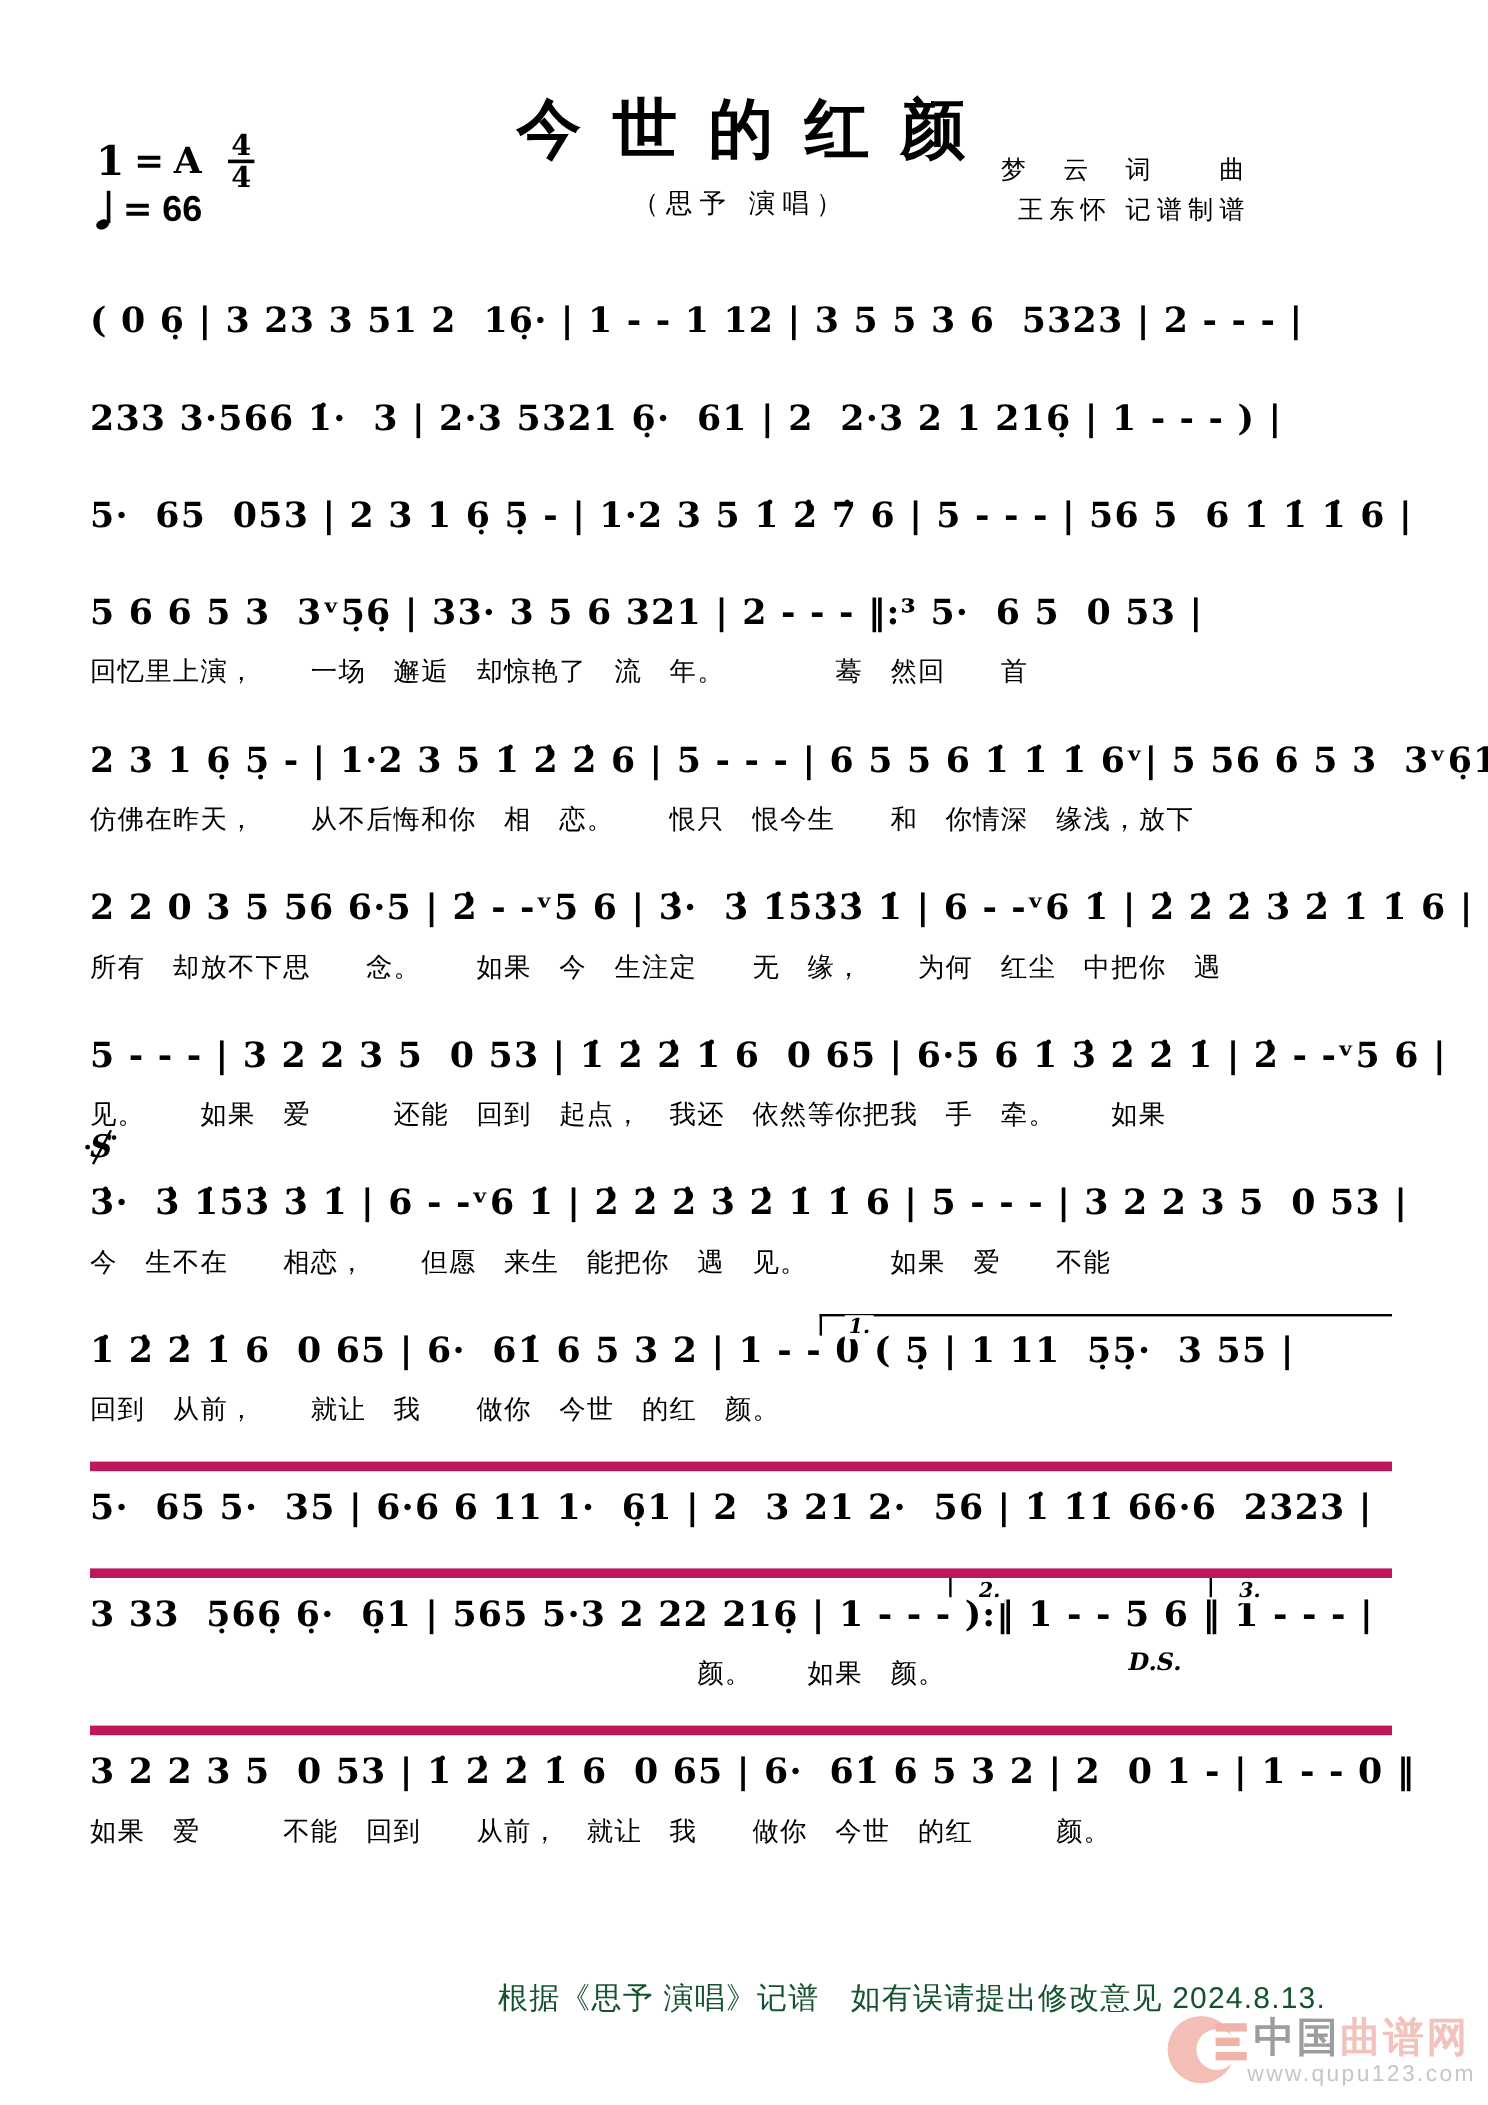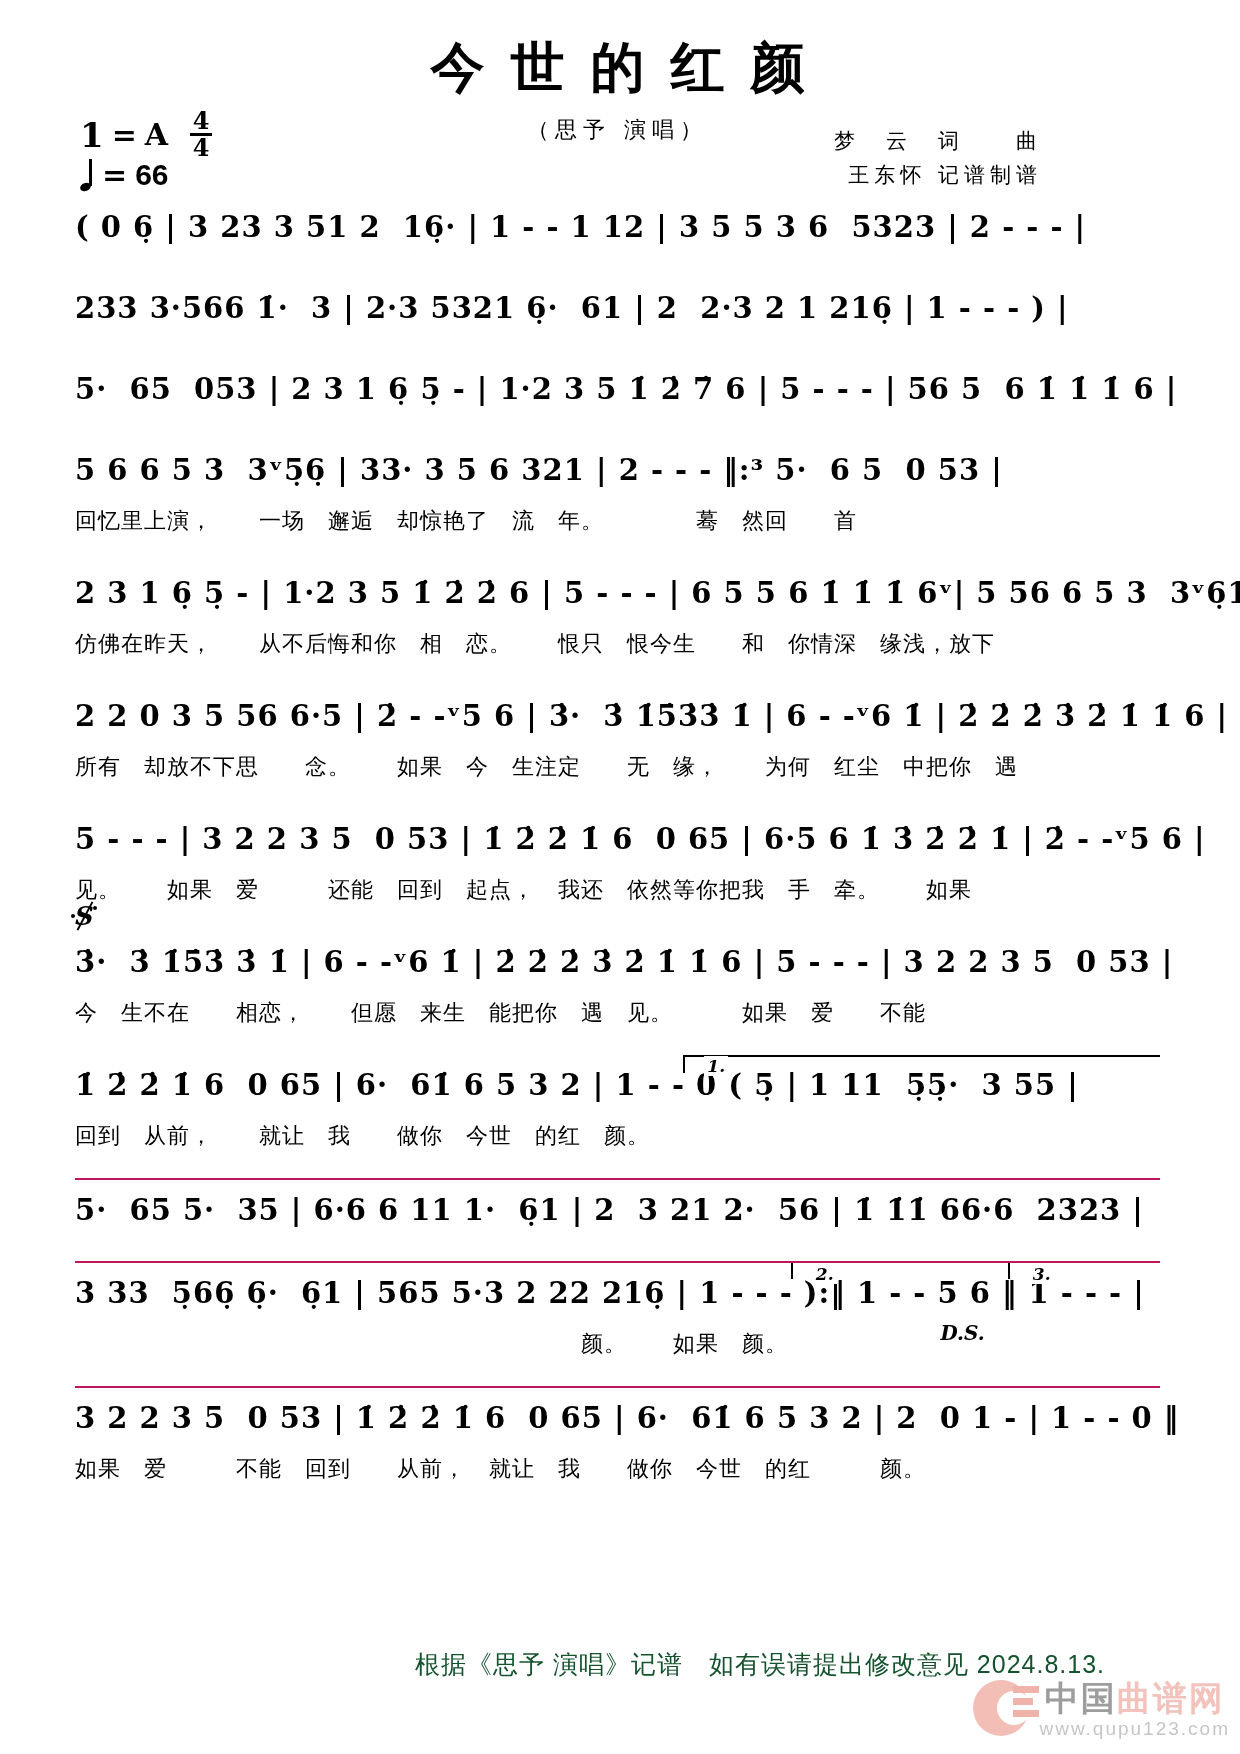--- a/index.html
+++ b/index.html
@@ -5,42 +5,42 @@
   html,body{margin:0;padding:0;}
   body{
     width:1240px;height:1754px;background:#ffffff;position:relative;
     font-family:"DejaVu Serif","DejaVu Sans",serif;color:#000;overflow:hidden;
   }
   .sheet{position:absolute;left:75px;top:0;width:1085px;}
 
   
   .title{
     text-align:center;font-size:54px;font-weight:bold;letter-spacing:26px;
-    padding-top:32px;margin-left:26px;
+    padding-top:72px;margin-left:26px;
   }
   .subtitle{
     text-align:center;font-size:22px;letter-spacing:6px;margin-top:10px;
   }
   .keyblock{position:absolute;left:5px;top:110px;font-weight:bold;}
   .krow{display:flex;align-items:center;gap:8px;font-size:30px;line-height:32px;}
   .krow .tonic{font-size:34px;}
   .frac{display:inline-flex;flex-direction:column;align-items:center;margin-left:14px;
         font-size:24px;line-height:22px;font-weight:bold;}
   .frac .bar{width:22px;border-top:3px solid #000;margin:1px 0;}
   .qn{display:inline-block;width:14px;height:32px;position:relative;}
   .qn::before{content:"";position:absolute;left:0;bottom:0;width:11px;height:8px;
               background:#000;border-radius:50%;transform:rotate(-20deg);}
   .qn::after{content:"";position:absolute;right:2px;top:0;bottom:5px;width:3px;background:#000;}
   .credits{position:absolute;right:118px;top:124px;text-align:right;
            font-size:21px;letter-spacing:5px;line-height:34px;}
 
   
   #systems{margin-top:52px;}
   .system{position:relative;margin-bottom:21px;}
-  .system.overline{border-top:2px solid #be185d;}
+  .system.overline{border-top:8px solid #be185d;}
   .music{
     font-family:"DejaVu Serif","DejaVu Sans",serif;font-weight:bold;
     font-size:29px;line-height:60px;white-space:pre;letter-spacing:1px;
   }
   .lyrics{
     font-size:22px;line-height:42px;white-space:pre;letter-spacing:1px;
   }
   .volta-line{position:absolute;top:0;height:16px;border-top:2px solid #000;border-left:2px solid #000;}
   .volta-label{position:absolute;top:1px;font-style:italic;font-size:17px;font-weight:bold;
                background:#fff;padding:0 3px;}

